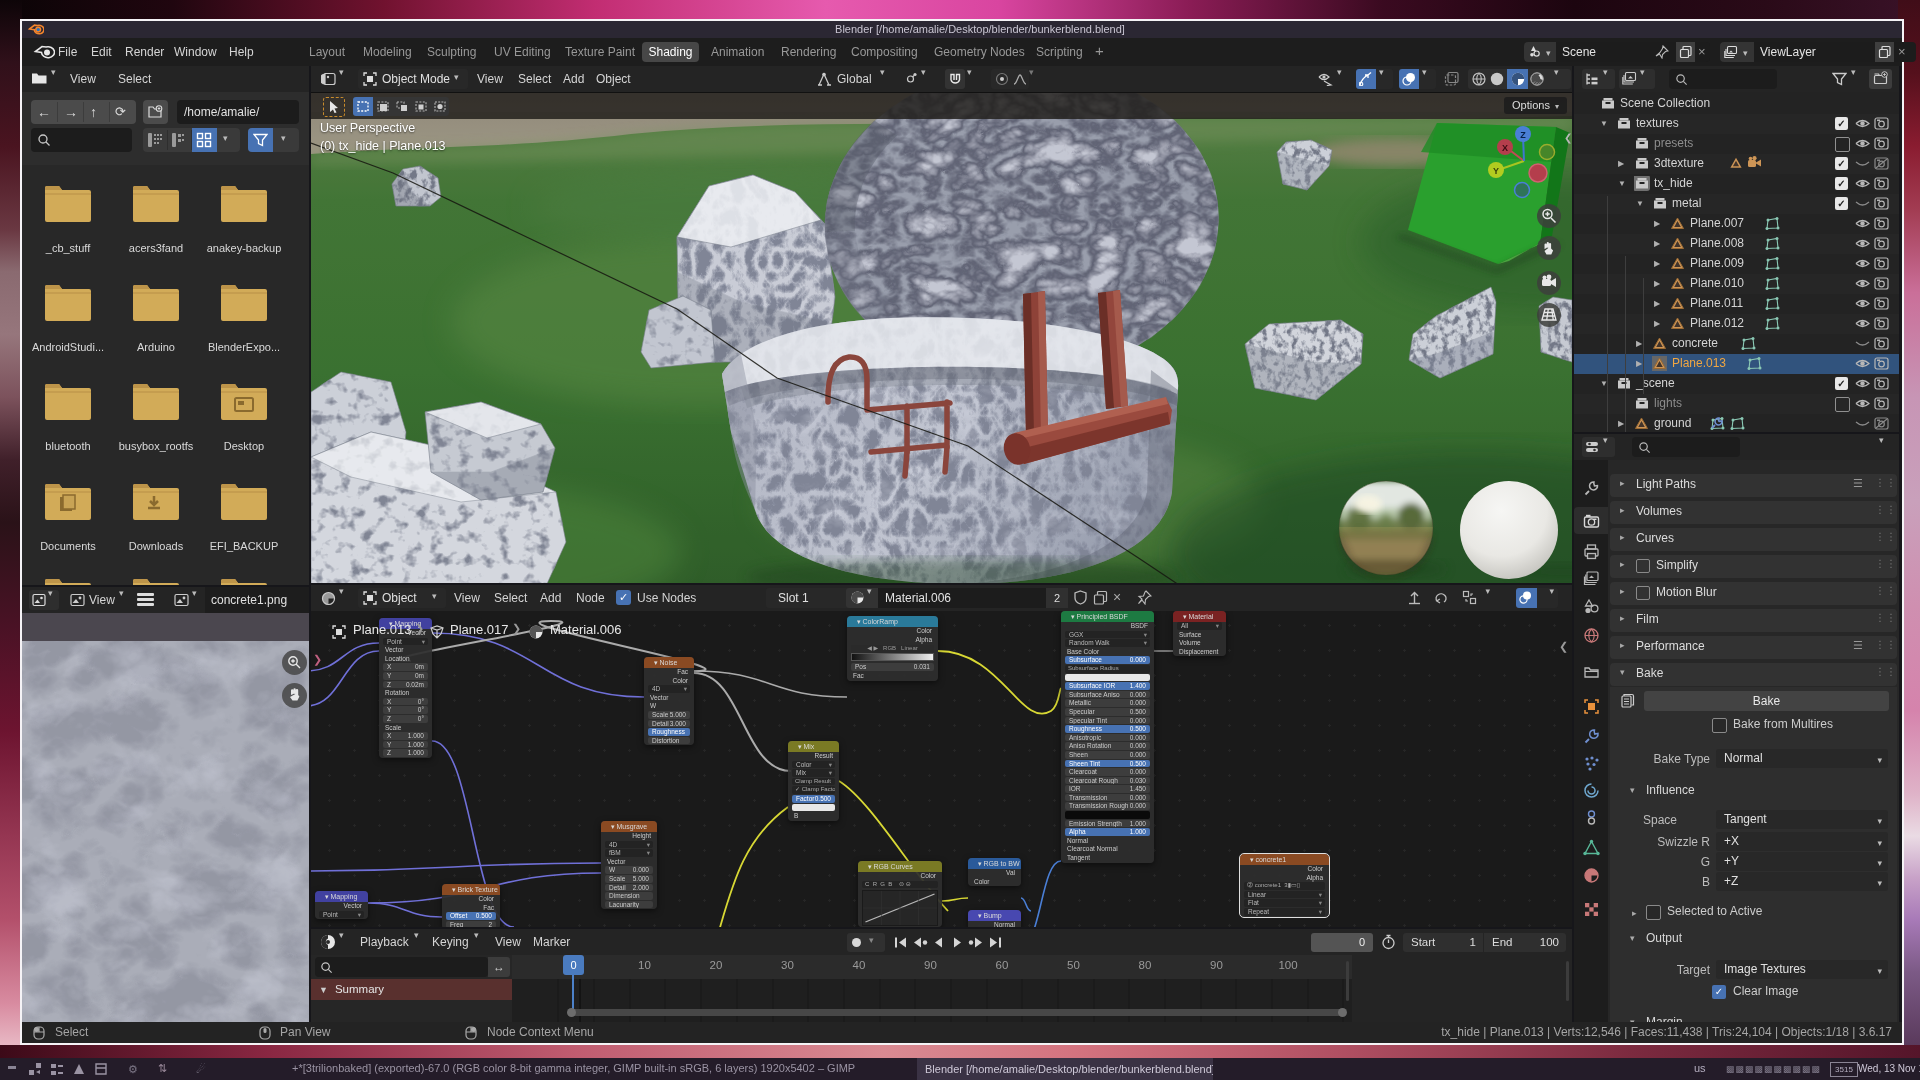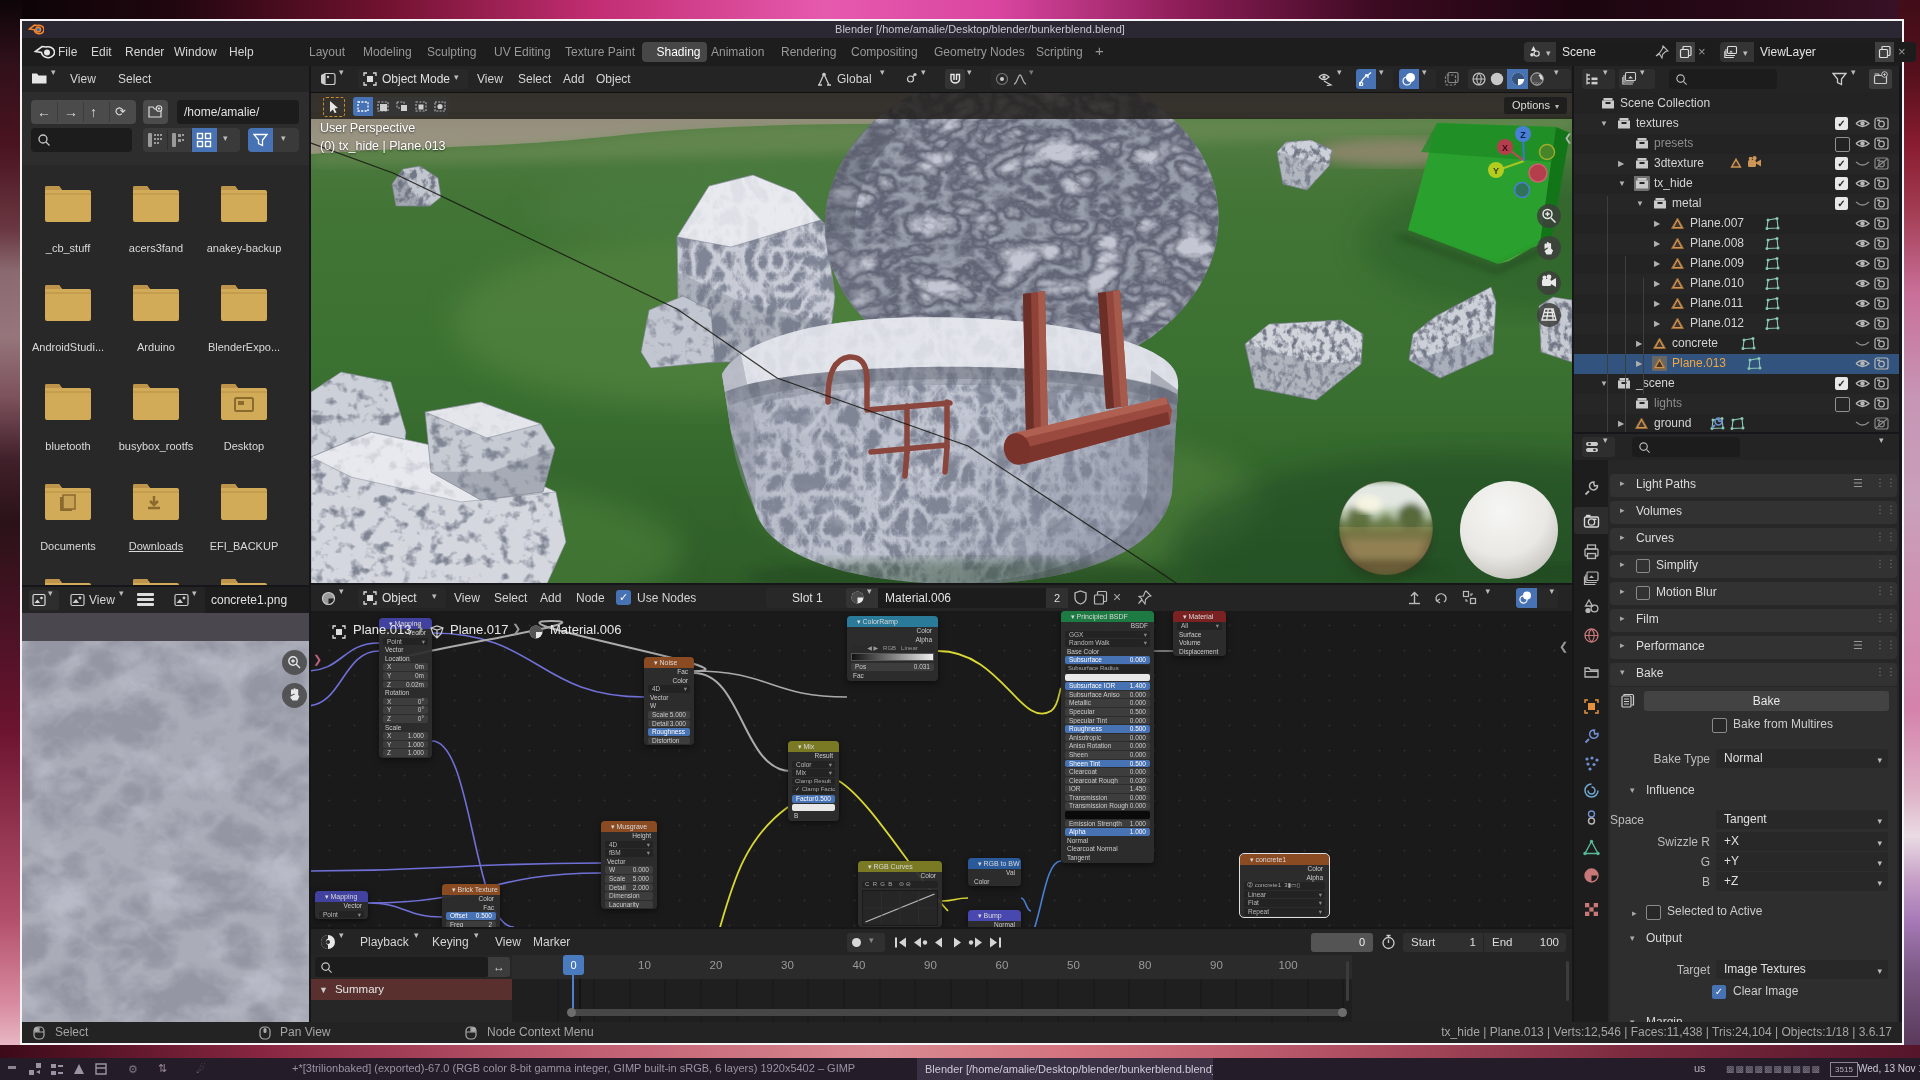--- a/index.html
+++ b/index.html
@@ -39,21 +39,21 @@
   <div class="abs txt" style="left:36px;top:1px;">File</div>
   <div class="abs txt" style="left:69px;top:1px;">Edit</div>
   <div class="abs txt" style="left:103px;top:1px;">Render</div>
   <div class="abs txt" style="left:152px;top:1px;">Window</div>
   <div class="abs txt" style="left:207px;top:1px;">Help</div>
   <div class="abs dim" style="left:287px;top:1px;font-size:12px;line-height:26px;">Layout</div>
   <div class="abs dim" style="left:341px;top:1px;font-size:12px;line-height:26px;">Modeling</div>
   <div class="abs dim" style="left:405px;top:1px;font-size:12px;line-height:26px;">Sculpting</div>
   <div class="abs dim" style="left:472px;top:1px;font-size:12px;line-height:26px;">UV Editing</div>
   <div class="abs dim" style="left:543px;top:1px;font-size:12px;line-height:26px;">Texture Paint</div>
-  <div class="abs" style="left:620px;top:4px;width:57px;height:20px;background:#474747;border-radius:4px;color:#fff;font-size:12px;line-height:20px;text-align:center;padding-left:8px;">Shading</div>
+  <div class="abs" style="left:620px;top:4px;width:57px;height:20px;background:#474747;border-radius:4px;color:#fff;font-size:12px;line-height:20px;text-align:center;">Shading</div>
   <div class="abs dim" style="left:689px;top:1px;font-size:12px;line-height:26px;">Animation</div>
   <div class="abs dim" style="left:759px;top:1px;font-size:12px;line-height:26px;">Rendering</div>
   <div class="abs dim" style="left:829px;top:1px;font-size:12px;line-height:26px;">Compositing</div>
   <div class="abs dim" style="left:912px;top:1px;font-size:12px;line-height:26px;">Geometry Nodes</div>
   <div class="abs dim" style="left:1014px;top:1px;font-size:12px;line-height:26px;">Scripting</div>
   <div class="abs dim" style="left:1073px;top:0px;font-size:15px;line-height:26px;">+</div>
 
   <div class="abs" style="left:1502px;top:4px;width:186px;height:20px;background:#1c1c1c;border-radius:4px;">
     <div class="abs" style="left:0;top:0;width:32px;height:20px;background:#343434;border-radius:4px 0 0 4px;"></div>
     <svg class="abs" style="left:4px;top:3px" width="14" height="14" viewBox="0 0 14 14">
@@ -237,21 +237,21 @@
         <rect x="17" y="17" width="12" height="14" fill="#8a6a2e"></rect>
         <rect x="20" y="15" width="12" height="14" fill="#c8a355" stroke="#8a6a2e" stroke-width="1.5"></rect>
       </svg>
       <div class="abs" style="left:1px;top:375px;width:90px;text-align:center;color:#d9d9d9;font-size:11px;">Documents</div>
       <svg class="abs" style="left:109px;top:315px" width="50" height="42" viewBox="0 0 50 42">
         <path d="M2 6 a2 2 0 0 1 2-2 h12 l3 4 h27 a2 2 0 0 1 2 2 v28 a2 2 0 0 1-2 2 h-42 a2 2 0 0 1-2-2 Z" fill="#d2ab58"></path>
         <path d="M2 6 a2 2 0 0 1 2-2 h12 l3 4 h-17 Z" fill="#bd9449"></path>
         <path d="M2 11 h46 v2 h-46 Z" fill="#bd9449" opacity="0.6"></path>
         <path d="M23 16 v8 M19 21 l4 4 4-4 M17 28 h12" stroke="#8a6a2e" stroke-width="2.5" fill="none"></path>
       </svg>
-      <div class="abs" style="left:89px;top:375px;width:90px;text-align:center;color:#d9d9d9;font-size:11px;text-decoration:underline;">Downloads</div>
+      <div class="abs" style="left:89px;top:375px;width:90px;text-align:center;color:#d9d9d9;font-size:11px;">Downloads</div>
       <svg class="abs" style="left:197px;top:315px" width="50" height="42" viewBox="0 0 50 42">
         <path d="M2 6 a2 2 0 0 1 2-2 h12 l3 4 h27 a2 2 0 0 1 2 2 v28 a2 2 0 0 1-2 2 h-42 a2 2 0 0 1-2-2 Z" fill="#d2ab58"></path>
         <path d="M2 6 a2 2 0 0 1 2-2 h12 l3 4 h-17 Z" fill="#bd9449"></path>
         <path d="M2 11 h46 v2 h-46 Z" fill="#bd9449" opacity="0.6"></path>
       </svg>
       <div class="abs" style="left:177px;top:375px;width:90px;text-align:center;color:#d9d9d9;font-size:11px;">EFI_BACKUP</div>
       <svg class="abs" style="left:21px;top:410px" width="50" height="42" viewBox="0 0 50 42">
         <path d="M2 6 a2 2 0 0 1 2-2 h12 l3 4 h27 a2 2 0 0 1 2 2 v28 a2 2 0 0 1-2 2 h-42 a2 2 0 0 1-2-2 Z" fill="#d2ab58"></path>
         <path d="M2 6 a2 2 0 0 1 2-2 h12 l3 4 h-17 Z" fill="#bd9449"></path>
         <path d="M2 11 h46 v2 h-46 Z" fill="#bd9449" opacity="0.6"></path>
@@ -1038,21 +1038,21 @@
         </svg>
       <div class="abs" style="left:24px;top:0;color:#e0e0e0;font-size:12px;line-height:20px;">Object</div>
       <div class="abs carr" style="left:74px;top:3px;">▾</div>
     </div>
     <div class="abs txt" style="left:143px;top:0;">View</div>
     <div class="abs txt" style="left:183px;top:0;">Select</div>
     <div class="abs txt" style="left:229px;top:0;">Add</div>
     <div class="abs txt" style="left:265px;top:0;">Node</div>
     <div class="abs" style="left:305px;top:5px;width:15px;height:15px;background:#4772b3;border-radius:3px;color:#fff;font-size:11px;line-height:15px;text-align:center;">✓</div>
     <div class="abs txt" style="left:326px;top:0;">Use Nodes</div>
-    <div class="abs" style="left:455px;top:3px;width:106px;height:20px;background:#282828;border-radius:3px;color:#e0e0e0;font-size:12px;line-height:20px;"><span style="margin-left:26px;">Slot 1</span><span class="abs carr" style="left:92px;top:3px;">▾</span></div>
+    <div class="abs" style="left:455px;top:3px;width:106px;height:20px;background:#282828;border-radius:3px;color:#e0e0e0;font-size:12px;line-height:20px;"><span style="margin-left:12px;">Slot 1</span><span class="abs carr" style="left:92px;top:3px;">▾</span></div>
     <div class="abs" style="left:535px;top:3px;width:32px;height:20px;background:#333;border-radius:3px 0 0 3px;"></div>
     <svg class="abs" style="left:539px;top:5px" width="15" height="15" viewBox="0 0 15 15">
         <circle cx="7.5" cy="7.5" r="6" fill="#e8e8e8"></circle>
         <path d="M7.5 1.5 a6 6 0 0 0 0 12 L7.5 7.5 L13.5 7.5 A6 6 0 0 0 7.5 1.5" fill="#494949"></path>
       </svg>
     <div class="abs carr" style="left:556px;top:1px;">▾</div>
     <div class="abs" style="left:567px;top:3px;width:168px;height:20px;background:#1c1c1c;color:#e3e3e3;font-size:12px;line-height:20px;"><span style="margin-left:7px;">Material.006</span></div>
     <div class="abs" style="left:735px;top:3px;width:22px;height:20px;background:#303030;color:#ddd;font-size:11px;line-height:20px;text-align:center;">2</div>
     <svg class="abs" style="left:762px;top:5px" width="15" height="15" viewBox="0 0 15 15">
         <path d="M7.5 1 L13 3 V8 C13 11 10.5 13 7.5 14 C4.5 13 2 11 2 8 V3 Z" fill="none" stroke="#bbb" stroke-width="1.3"></path>
@@ -1638,21 +1638,21 @@
         <path d="M4 3 V1.5 h8 a1.5 1.5 0 0 1 1.5 1.5 V12 h-2" fill="none" stroke="#ccc" stroke-width="1.2"></path>
         <path d="M4 6 h5 M4 8.5 h5 M4 11 h5" stroke="#ccc" stroke-width="1"></path>
       </svg>
       <div class="abs" style="left:70px;top:257px;width:245px;height:20px;background:#434343;border-radius:3px;color:#e8e8e8;font-size:12px;text-align:center;line-height:20px;">Bake</div>
       <div class="abs" style="left:138px;top:284px;width:13px;height:13px;border:1.5px solid #8a8a8a;border-radius:2px;background:#282828;"></div>
       <div class="abs" style="left:159px;top:283px;color:#ccc;font-size:12px;">Bake from Multires</div>
       <div class="abs" style="left:36px;top:318px;width:100px;text-align:right;color:#bdbdbd;font-size:12px;">Bake Type</div>
       <div class="abs" style="left:142px;top:315px;width:172px;height:19px;background:#282828;border-radius:3px;color:#e0e0e0;font-size:12px;line-height:19px;"><span style="margin-left:8px;">Normal</span><span class="abs carr" style="right:6px;top:2px;">▾</span></div>
       <div class="abs" style="left:56px;top:351px;color:#aaa;font-size:9px;">▾</div>
       <div class="abs" style="left:72px;top:349px;color:#d8d8d8;font-size:12px;">Influence</div>
-      <div class="abs" style="left:36px;top:379px;width:100px;text-align:left;color:#bdbdbd;font-size:12px;">Space</div>
+      <div class="abs" style="left:36px;top:379px;width:100px;text-align:center;color:#bdbdbd;font-size:12px;">Space</div>
       <div class="abs" style="left:142px;top:376px;width:172px;height:19px;background:#282828;border-radius:3px;color:#e0e0e0;font-size:12px;line-height:19px;"><span style="margin-left:8px;">Tangent</span><span class="abs carr" style="right:6px;top:2px;">▾</span></div>
       <div class="abs" style="left:36px;top:401px;width:100px;text-align:right;color:#bdbdbd;font-size:12px;">Swizzle R</div>
       <div class="abs" style="left:142px;top:398px;width:172px;height:19px;background:#282828;border-radius:3px;color:#e0e0e0;font-size:12px;line-height:19px;"><span style="margin-left:8px;">+X</span><span class="abs carr" style="right:6px;top:2px;">▾</span></div>
       <div class="abs" style="left:36px;top:421px;width:100px;text-align:right;color:#bdbdbd;font-size:12px;">G</div>
       <div class="abs" style="left:142px;top:418px;width:172px;height:19px;background:#282828;border-radius:3px;color:#e0e0e0;font-size:12px;line-height:19px;"><span style="margin-left:8px;">+Y</span><span class="abs carr" style="right:6px;top:2px;">▾</span></div>
       <div class="abs" style="left:36px;top:441px;width:100px;text-align:right;color:#bdbdbd;font-size:12px;">B</div>
       <div class="abs" style="left:142px;top:438px;width:172px;height:19px;background:#282828;border-radius:3px;color:#e0e0e0;font-size:12px;line-height:19px;"><span style="margin-left:8px;">+Z</span><span class="abs carr" style="right:6px;top:2px;">▾</span></div>
       <div class="abs" style="left:58px;top:474px;color:#aaa;font-size:9px;">▸</div>
       <div class="abs" style="left:72px;top:471px;width:13px;height:13px;border:1.5px solid #8a8a8a;border-radius:2px;background:#282828;"></div>
       <div class="abs" style="left:93px;top:470px;color:#ccc;font-size:12px;">Selected to Active</div>

